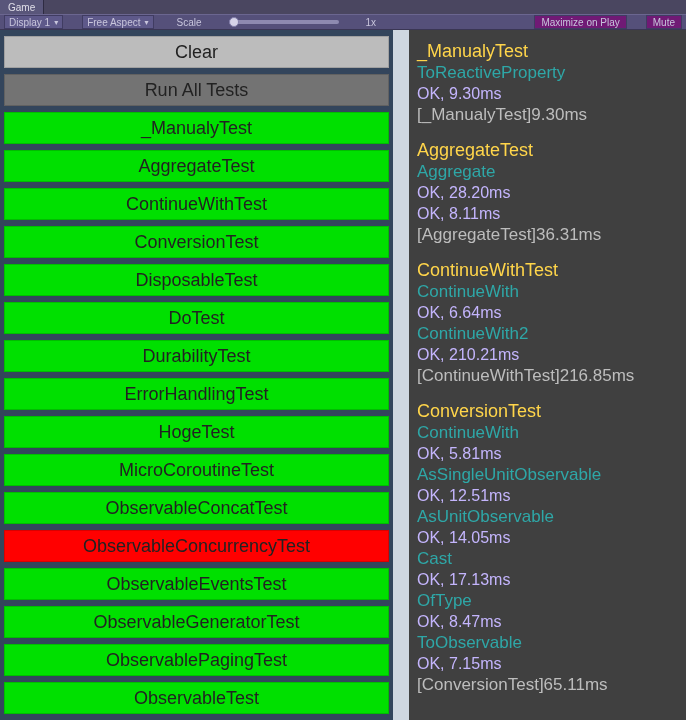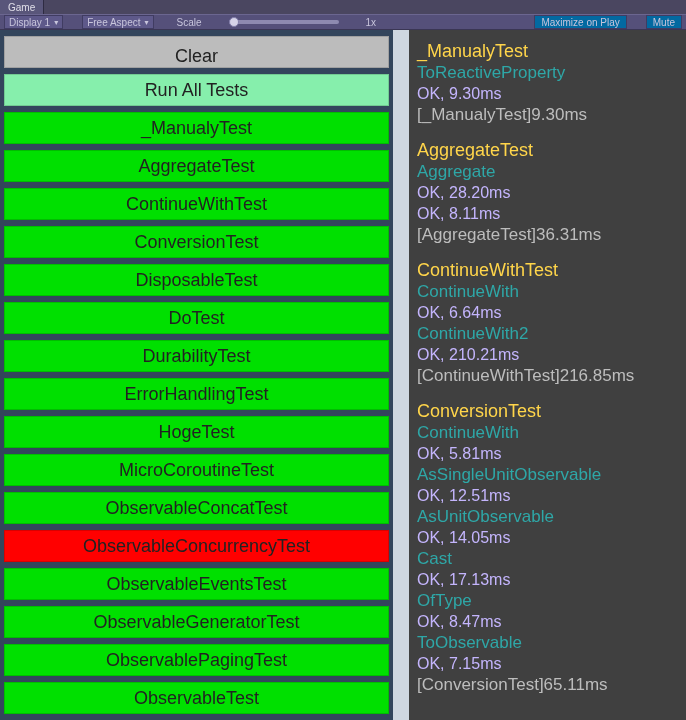--- a/index.html
+++ b/index.html
@@ -12,31 +12,31 @@
   .tab.active { background: #59567a; color: #e0dee8; }
 
   
   .toolbar { height: 16px; background: #55507a; border-top:1px solid #6b6690; border-bottom:1px solid #3a3654; display:flex; align-items:center; font-size:10px; color:#c8c5dc; padding:0 4px; gap:19px;}
   .tool-field { display:flex; align-items:center; background:#5e598a; border:1px solid #403c62; padding:0 4px; height:14px; }
   .tool-drop::after { content:"▾"; margin-left:4px; font-size:8px; }
   .tool-label { padding:0 4px; }
   .slider { flex:0 0 110px; height:4px; background:#8e8ab0; border-radius:2px; margin:0 4px; position:relative; }
   .slider-thumb { position:absolute; left:0; top:-3px; width:10px; height:10px; border-radius:50%; background:#d6d3e8; border:1px solid #807ba8;}
   .toolbar .spacer { flex:1; }
-  .tool-btn { background:#0369a1; border:1px solid #403c62; padding:0 6px; height:14px; display:flex; align-items:center;justify-content:flex-end; }
+  .tool-btn { background:#701a75; border:1px solid #403c62; padding:0 6px; height:14px; display:flex; align-items:center;justify-content:flex-end; }
 
   
   .main { display:flex; height:690px; background:#33455c; }
   .left { width:393px; background:#33455c; padding:6px 4px 0 4px; overflow:hidden; }
   .gap { width:16px; background:#cfd7e0; }
   .right { flex:1; background:#404040; padding:10px 8px 0 8px; overflow:hidden; }
 
   .btn { display:flex; align-items:center; justify-content:center; height:32px; font-size:18px; color:#222; margin-bottom:6px; border:1px solid rgba(0,0,0,0.15);}
-  .btn-gray  { background:#bcbcbc;align-items:flex-end; }
-  .btn-pink  { background:#86efac; }
+  .btn-gray  { background:#bcbcbc; }
+  .btn-pink  { background:#737373; }
   .btn-green { background:#00e000; }
   .btn-red   { background:#ff0000; }
 
   .suite { margin-bottom:14px; }
   .suite-name { color:#ffd54a; font-size:18px; line-height:22px; }
   .case-name  { color:#2ea7a7; font-size:17px; line-height:21px; }
   .result     { color:#c4b5fd; font-size:16px; line-height:21px; }
   .summary    { color:#bdbdbd; font-size:17px; line-height:21px; }
 </style>
 </head>

